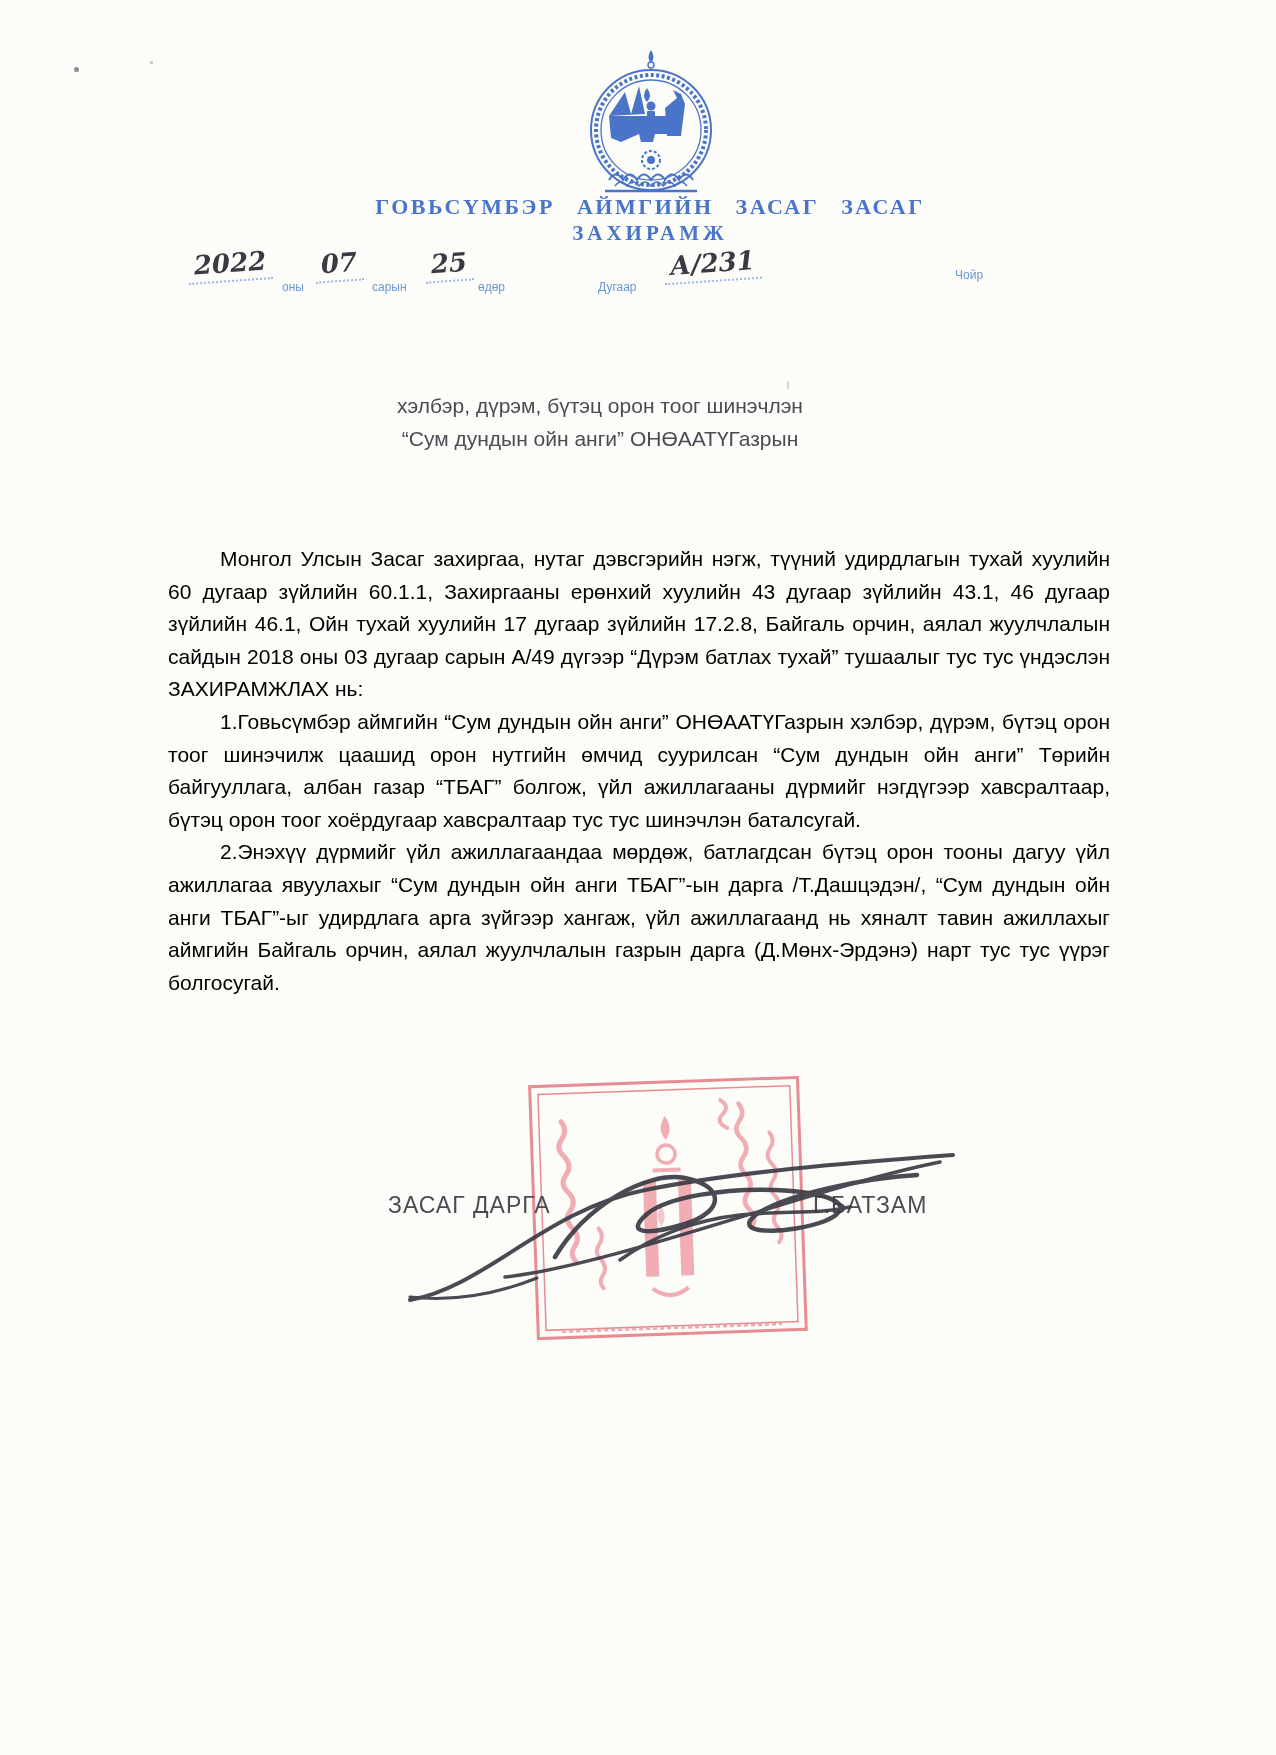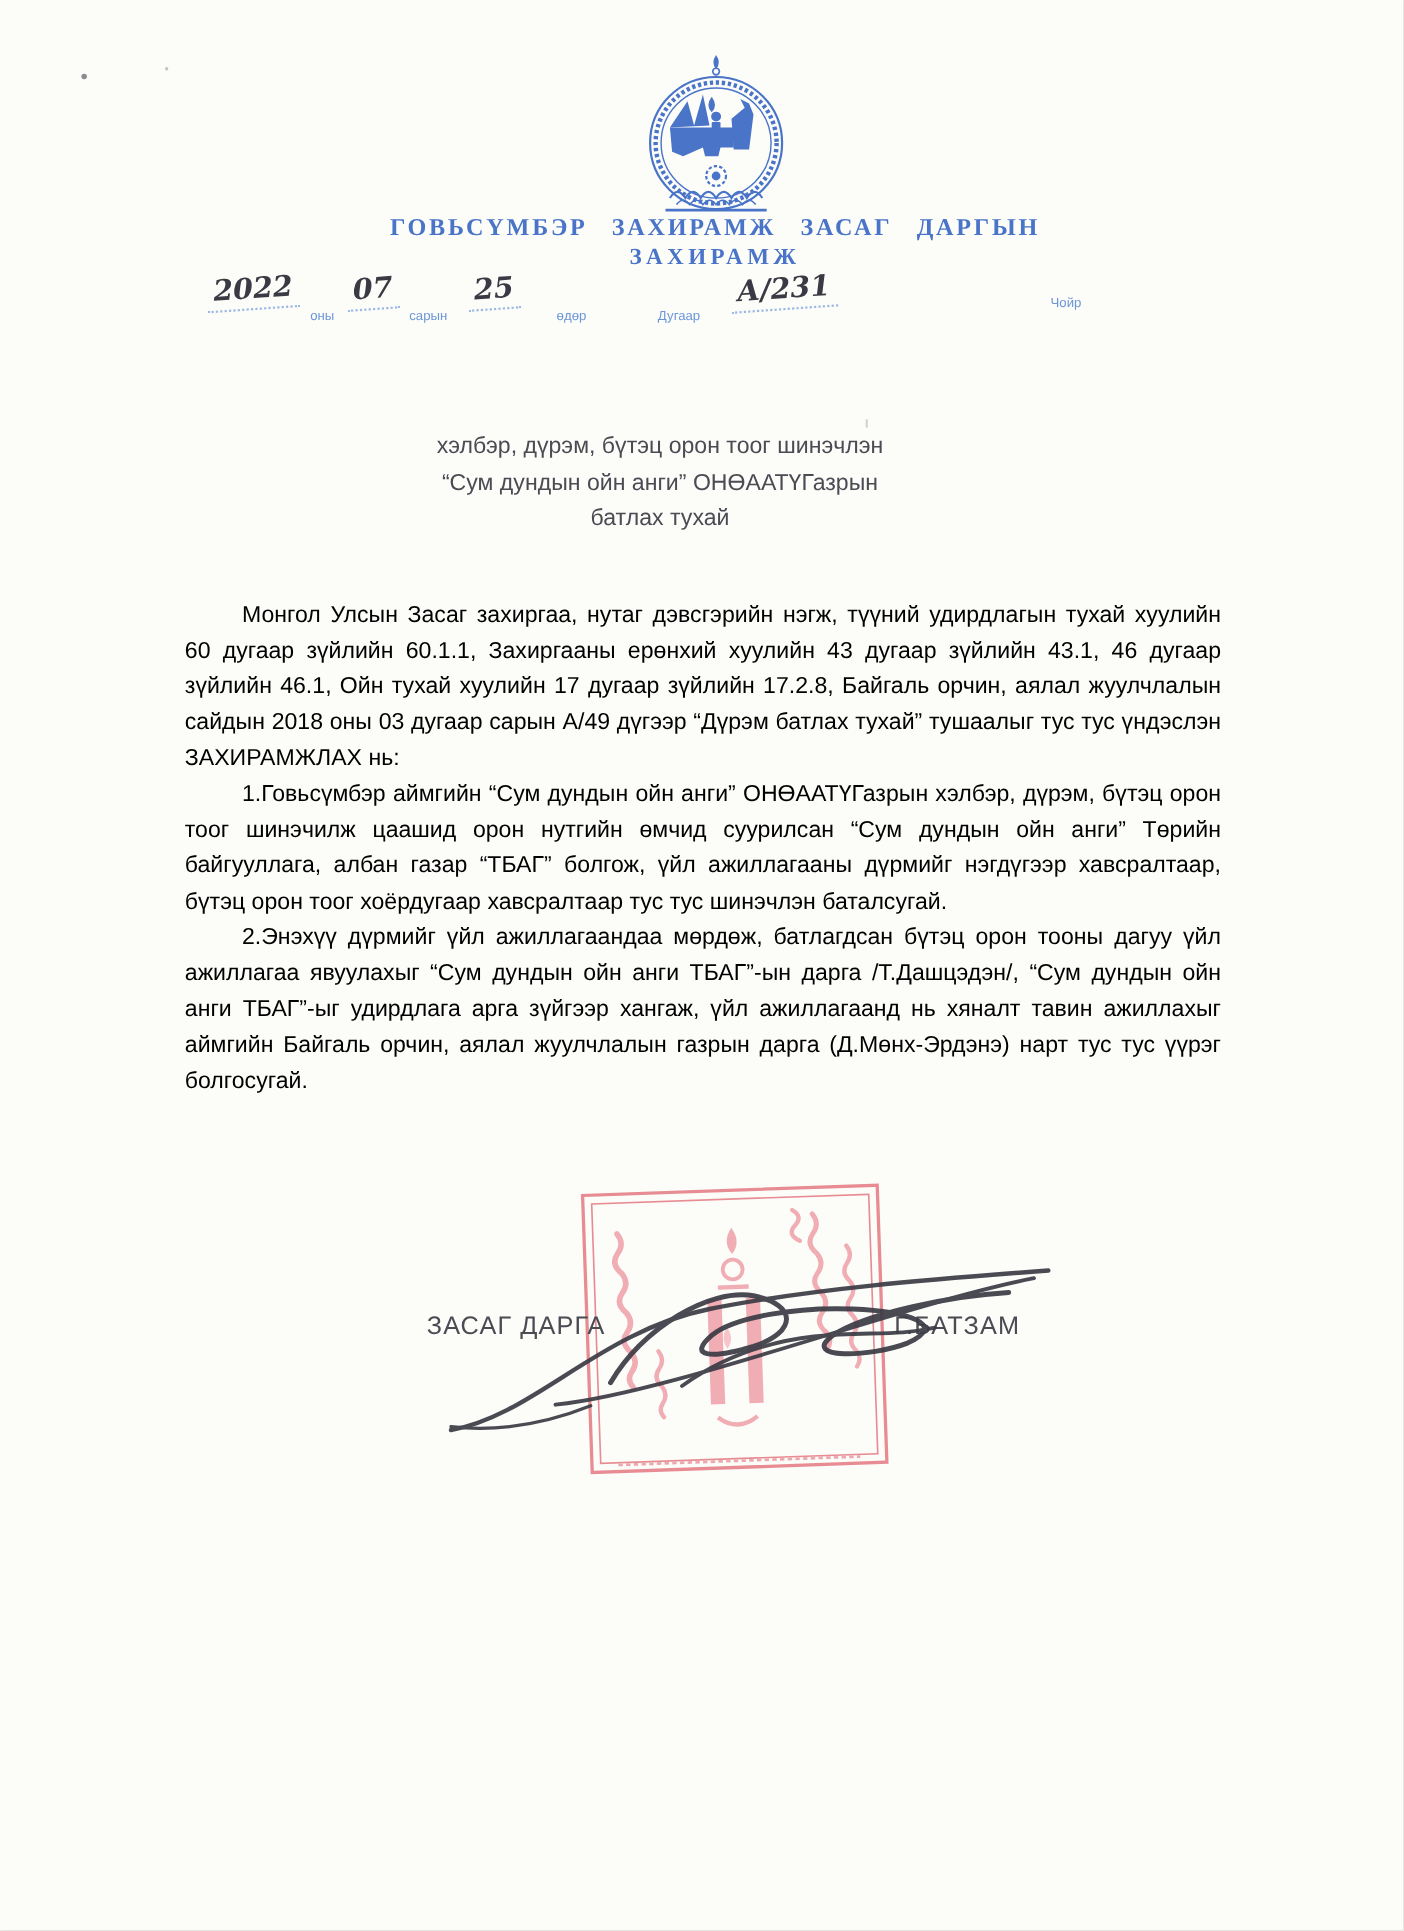--- a/index.html
+++ b/index.html
@@ -84,37 +84,36 @@
       </g>
       <g stroke="#4a74c8" fill="none" stroke-width="2">
 
         <path d="M34 136 q7 -11 14 0 q7 -11 14 0 q7 -11 14 0 q7 -11 14 0 q7 -11 14 0 q7 -11 14 0"></path>
         <path d="M40 142 q6 -8 12 0 q6 -8 12 0 q6 -8 12 0 q6 -8 12 0 q6 -8 12 0 q6 -8 12 0" stroke-width="1.5"></path>
         <path d="M30 147 H122" stroke-width="2.5"></path>
       </g>
     </svg>
   </div>
 
-  <div class="org-line l1">ГОВЬСҮМБЭР ЗАХИРАМЖ ЗАСАГ ДАРГЫН</div>
+  <div class="org-line l1">ГОВЬСҮМБЭР АЙМГИЙН ЗАСАГ ЗАСАГ</div>
   <div class="org-line l2">ЗАХИРАМЖ</div>
 
   <span class="hw" style="left:188px;">2022</span>
   <span class="meta-label" style="left:282px;">оны</span>
   <span class="hw" style="left:315px;">07</span>
   <span class="meta-label" style="left:372px;">сарын</span>
   <span class="hw" style="left:425px;">25</span>
-  <span class="meta-label" style="left:478px;margin-left:28px;">өдөр</span>
+  <span class="meta-label" style="left:478px;">өдөр</span>
   <span class="meta-label" style="left:598px;">Дугаар</span>
   <span class="hw" style="left:664px;">А/231</span>
   <span class="meta-label" style="left:955px;top:268px;font-size:12px;">Чойр</span>
 
   <div class="doc-title">
     <div>хэлбэр, дүрэм, бүтэц орон тоог шинэчлэн</div>
     <div>“Сум дундын ойн анги” ОНӨААТҮГазрын</div>
-    <div>батлах тухай</div>
   </div>
 
   <div class="body-text">
     <p>Монгол Улсын Засаг захиргаа, нутаг дэвсгэрийн нэгж, түүний удирдлагын тухай хуулийн 60 дугаар зүйлийн 60.1.1, Захиргааны ерөнхий хуулийн 43 дугаар зүйлийн 43.1, 46 дугаар зүйлийн 46.1, Ойн тухай хуулийн 17 дугаар зүйлийн 17.2.8, Байгаль орчин, аялал жуулчлалын сайдын 2018 оны 03 дугаар сарын А/49 дүгээр “Дүрэм батлах тухай” тушаалыг тус тус үндэслэн ЗАХИРАМЖЛАХ нь:</p>
     <p>1.Говьсүмбэр аймгийн “Сум дундын ойн анги” ОНӨААТҮГазрын хэлбэр, дүрэм, бүтэц орон тоог шинэчилж цаашид орон нутгийн өмчид суурилсан “Сум дундын ойн анги” Төрийн байгууллага, албан газар “ТБАГ” болгож, үйл ажиллагааны дүрмийг нэгдүгээр хавсралтаар, бүтэц орон тоог хоёрдугаар хавсралтаар тус тус шинэчлэн баталсугай.</p>
     <p>2.Энэхүү дүрмийг үйл ажиллагаандаа мөрдөж, батлагдсан бүтэц орон тооны дагуу үйл ажиллагаа явуулахыг “Сум дундын ойн анги ТБАГ”-ын дарга /Т.Дашцэдэн/, “Сум дундын ойн анги ТБАГ”-ыг удирдлага арга зүйгээр хангаж, үйл ажиллагаанд нь хяналт тавин ажиллахыг аймгийн Байгаль орчин, аялал жуулчлалын газрын дарга (Д.Мөнх-Эрдэнэ) нарт тус тус үүрэг болгосугай.</p>
   </div>
 
   <div class="stamp">
     <svg width="282" height="268" viewBox="0 0 282 268" opacity="0.8">

